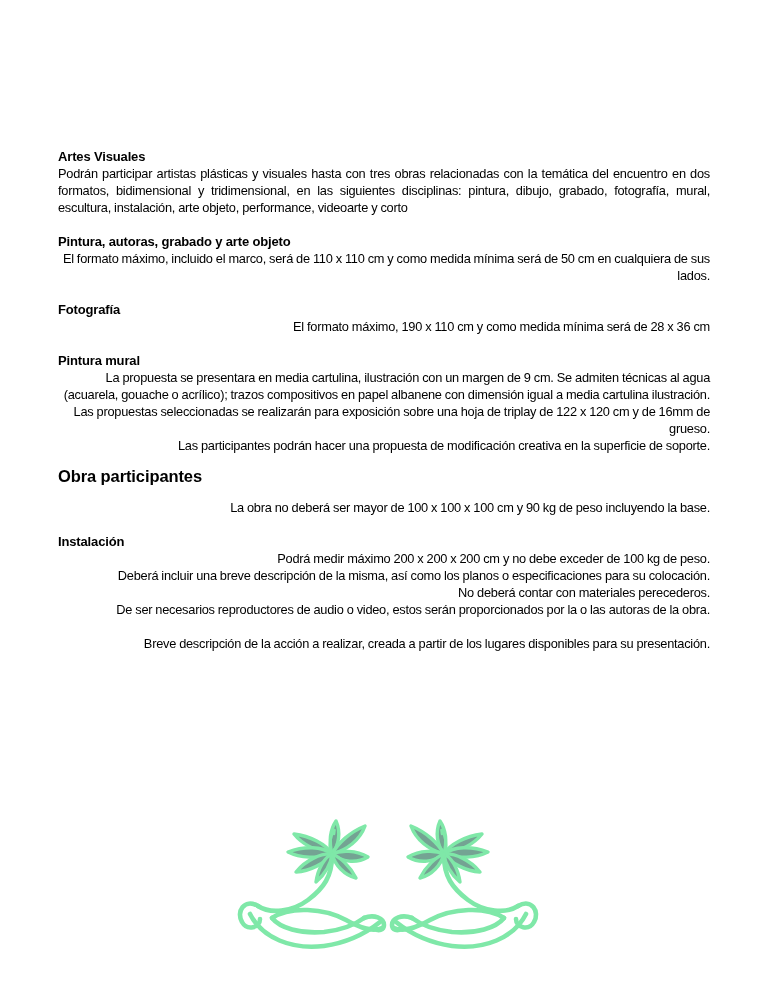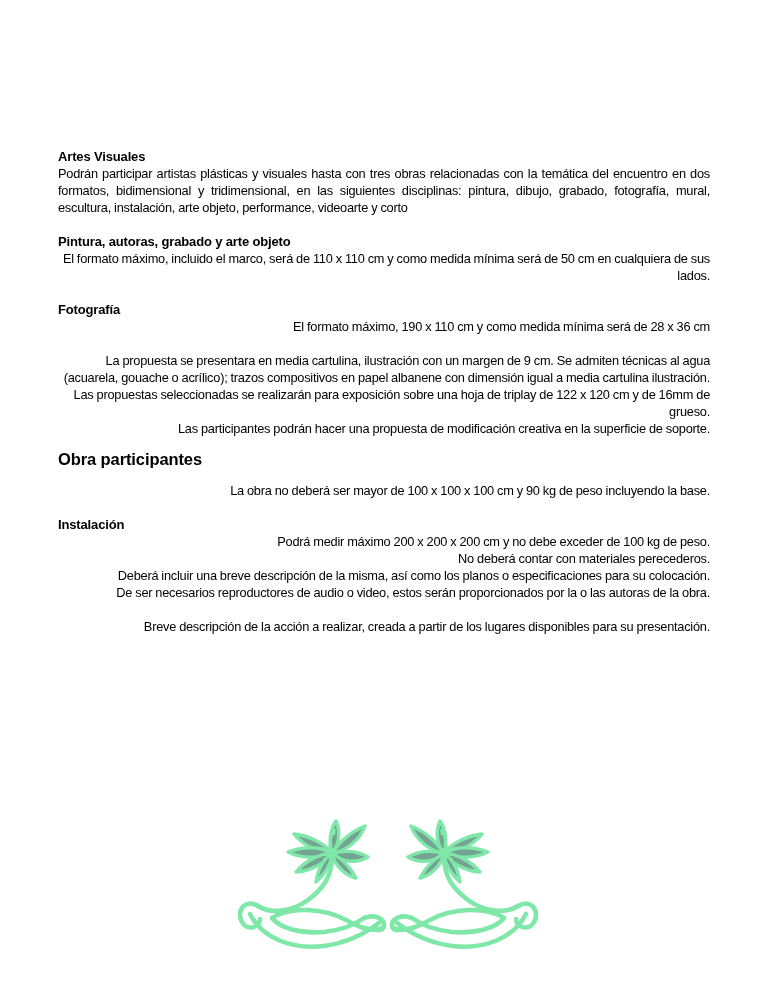--- a/index.html
+++ b/index.html
@@ -90,36 +90,37 @@
       <h2 class="h2">Pintura, autoras, grabado y arte objeto</h2>
       <p class="body">El formato máximo, incluido el marco, será de 110 x 110 cm y como medida mínima será de 50 cm en cualquiera de sus lados.</p>
     </div>
 
     <div class="sec">
       <h2 class="h2">Fotografía</h2>
       <p class="body">El formato máximo, 190 x 110 cm y como medida mínima será de 28 x 36 cm</p>
     </div>
 
     <div class="sec tight">
+      <h2 class="h2">Pintura mural</h2>
       <p class="body">La propuesta se presentara en media cartulina, ilustración con un margen de 9 cm. Se admiten técnicas al agua (acuarela, gouache o acrílico); trazos compositivos en papel albanene con dimensión igual a media cartulina ilustración.</p>
       <p class="body">Las propuestas seleccionadas se realizarán para exposición sobre una hoja de triplay de 122 x 120 cm y de 16mm de grueso.</p>
       <p class="body">Las participantes podrán hacer una propuesta de modificación creativa en la superficie de soporte.</p>
     </div>
 
     <h1 class="block-title">Obra participantes</h1>
 
     <div class="sec">
       <p class="body">La obra no deberá ser mayor de 100 x 100 x 100 cm y 90 kg de peso incluyendo la base.</p>
     </div>
 
     <div class="sec">
       <h2 class="h2">Instalación</h2>
       <p class="body">Podrá medir máximo 200 x 200 x 200 cm y no debe exceder de 100 kg de peso.</p>
+      <p class="body">Deberá incluir una breve descripción de la misma, así como los planos o especificaciones para su colocación.</p>
       <p class="body">No deberá contar con materiales perecederos.</p>
-      <p class="body">Deberá incluir una breve descripción de la misma, así como los planos o especificaciones para su colocación.</p>
       <p class="body">De ser necesarios reproductores de audio o video, estos serán proporcionados por la o las autoras de la obra.</p>
     </div>
 
     <div class="sec tight">
       <p class="body">Breve descripción de la acción a realizar, creada a partir de los lugares disponibles para su presentación.</p>
     </div>
 
   </div>
 
   <div class="ornament">

